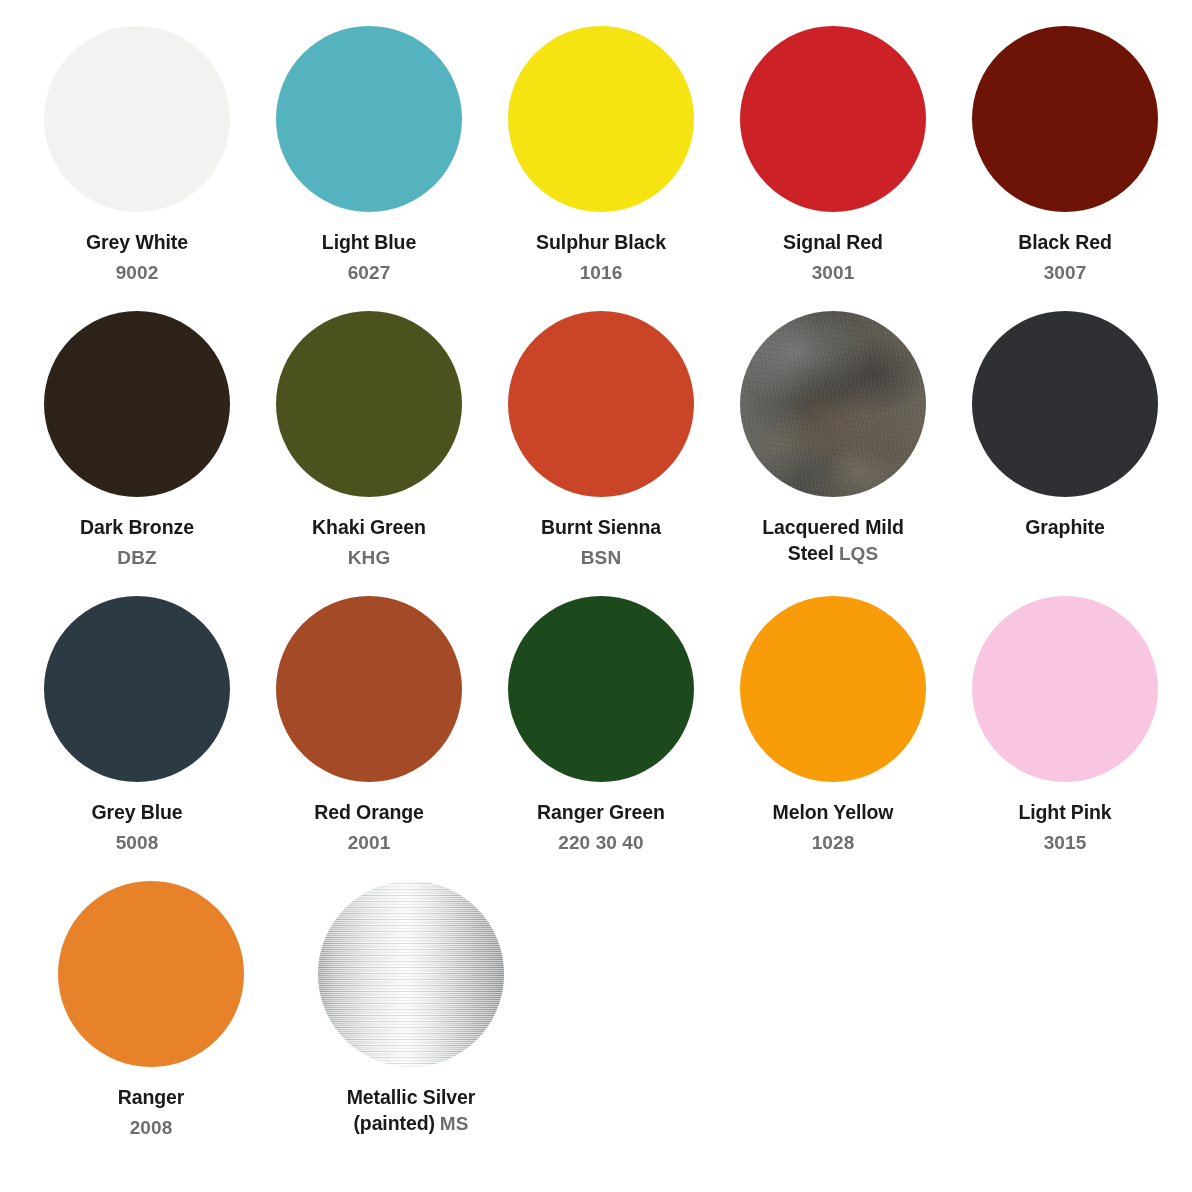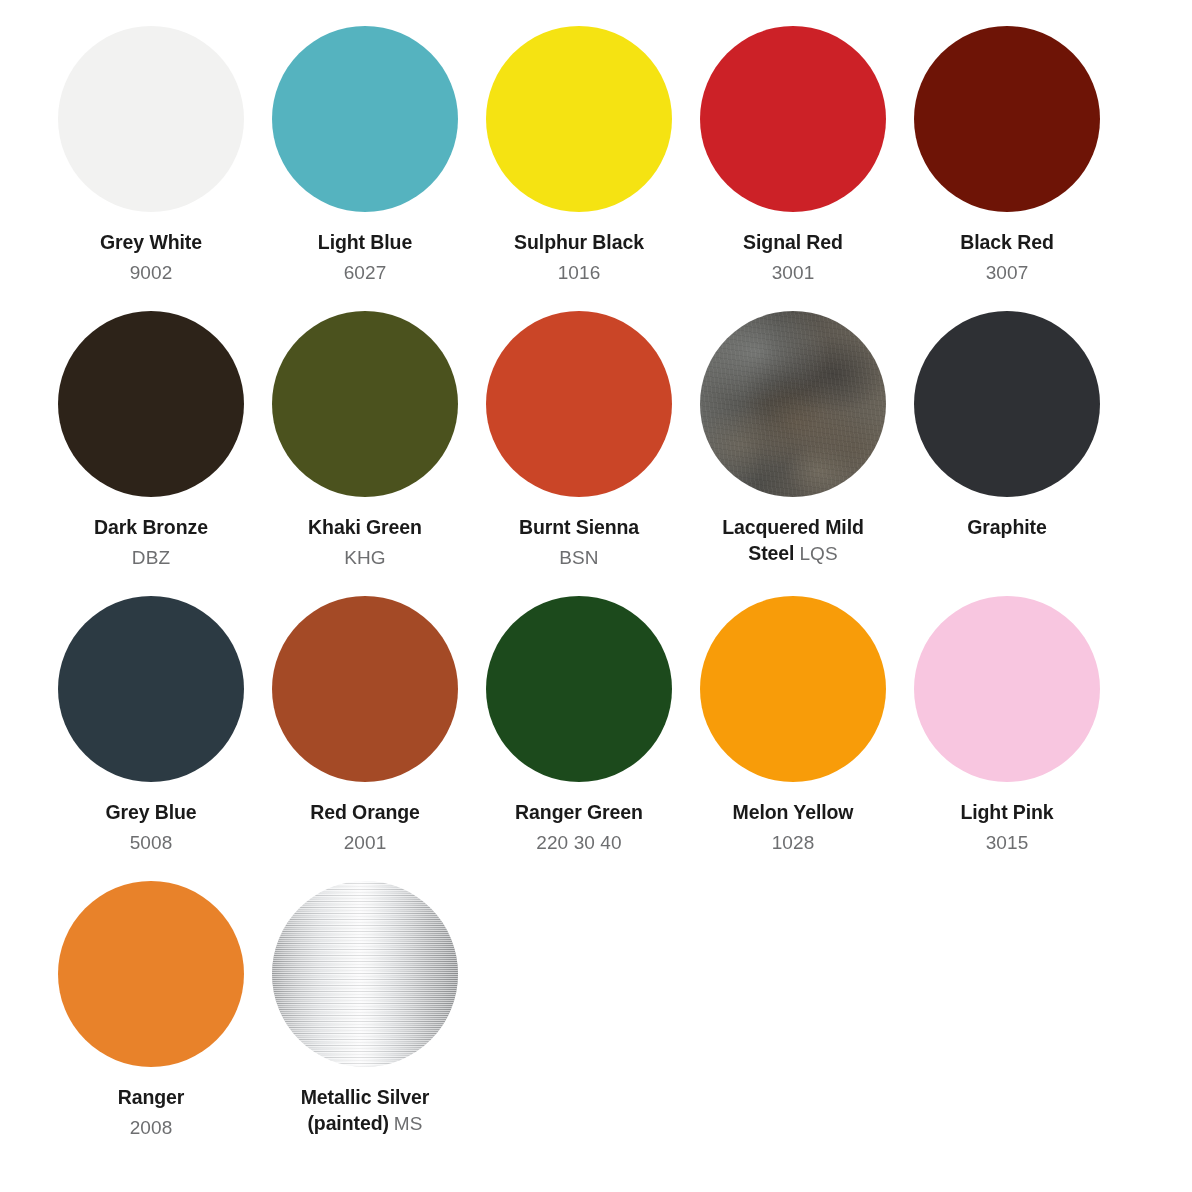--- a/index.html
+++ b/index.html
@@ -19,20 +19,21 @@
 
   .palette {
     width: 1192px;
     height: 1192px;
     padding: 22px 44px 10px 44px;
   }
 
   .row {
     display: flex;
     height: 285px;
+    gap: 46px;
   }
 
   .swatch {
     width: 214px;
     display: flex;
     flex-direction: column;
     align-items: center;
   }
   .swatch.empty { visibility: hidden; }
 
@@ -62,21 +63,21 @@
     font-size: 19.5px;
     font-weight: bold;
     color: #1a1a1a;
     letter-spacing: -0.1px;
     white-space: nowrap;
   }
   .cname.wrap { white-space: normal; }
 
   .ccode {
     font-size: 19px;
-    font-weight: normal;
+    font-weight: bold;
     color: #6d6e70;
     margin-top: 4px;
     letter-spacing: 0.1px;
   }
   
   .ccode.inline {
     display: inline;
     margin-top: 0;
     margin-left: 5px;
     font-size: 19px;

